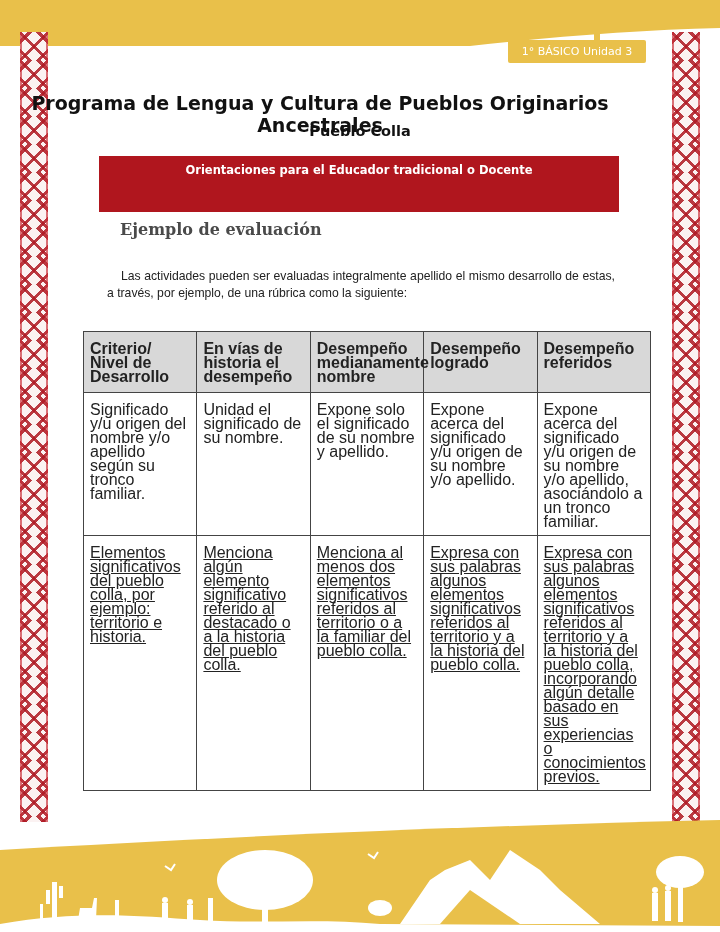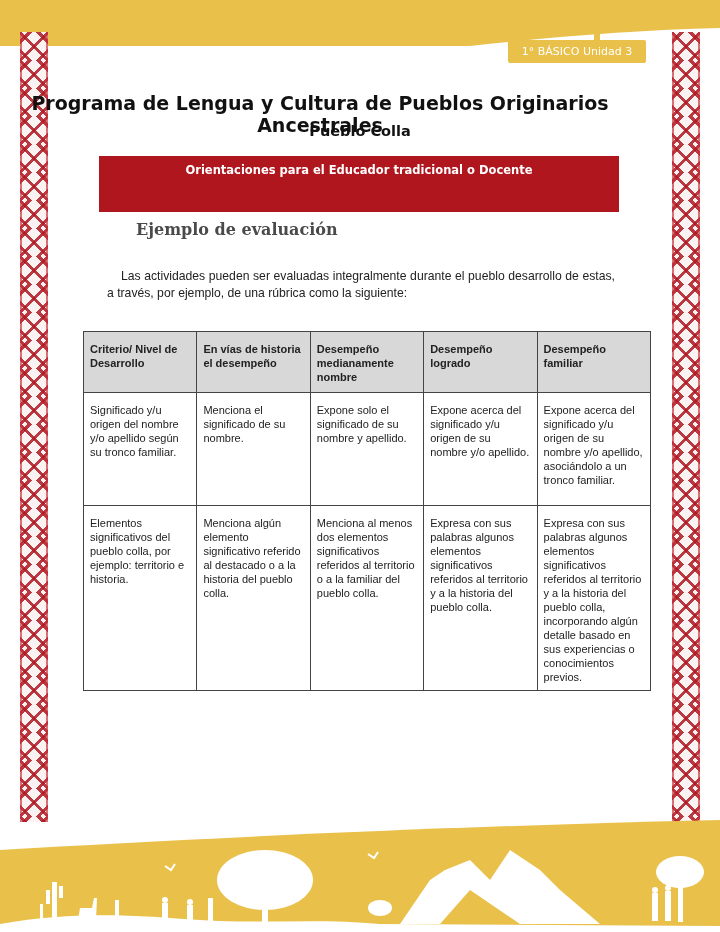--- a/index.html
+++ b/index.html
@@ -39,43 +39,43 @@
     position:absolute; left:0; width:720px; top:123px; text-align:center;
     font-family:"DejaVu Sans", sans-serif; font-weight:bold; font-size:14.5px; color:#111;
   }
   .red-banner {
     position:absolute; left:99px; top:156px; width:520px; height:56px;
     background:#b0161e; color:#fff; text-align:center;
     font-family:"DejaVu Sans", sans-serif; font-weight:bold; font-size:11.5px; line-height:28px;
   }
 
   .section-title {
-    position:absolute; left:136px; top:220px; font-family:"DejaVu Serif", serif;
+    position:absolute; left:120px; top:220px; font-family:"DejaVu Serif", serif;
     font-weight:bold; font-size:16px; color:#4a4a4a;
   }
   .intro {
     position:absolute; left:107px; top:268px; width:508px;
     font-size:12.2px; line-height:17px; color:#222; text-indent:14px; text-align:justify;
   }
 
   
   table.rubric {
     position:absolute; left:83px; top:331px; width:568px;
-    border-collapse:collapse; font-size:11px; line-height:14px; color:#222;
+    border-collapse:collapse; font-size:16px; line-height:14px; color:#222;
     table-layout:fixed;
   }
   table.rubric th, table.rubric td {
     border:1.3px solid #444; vertical-align:top; text-align:left;
     padding:10px 6px 6px 6px;
   }
   table.rubric th {
     background:#d8d8d8; font-weight:bold; height:44px;
   }
   table.rubric tr.r1 td { height:96px; }
-  table.rubric tr.r2 td { height:165px; }
+  table.rubric tr.r2 td { height:165px;text-decoration:underline; }
 
   
   .footer { position:absolute; left:0; top:820px; width:720px; height:112px; }
   .footer svg { display:block; }
 </style>
 </head>
 <body>
 
 <div class="top-band">
   <svg width="720" height="46" viewBox="0 0 720 46">
@@ -86,43 +86,43 @@
 <div class="unit-badge">1° BÁSICO Unidad 3</div>
 
 <div class="side-border left"></div>
 <div class="side-border right"></div>
 
 <div class="title-main">Programa de Lengua y Cultura de Pueblos Originarios Ancestrales</div>
 <div class="title-sub">Pueblo Colla</div>
 <div class="red-banner">Orientaciones para el Educador tradicional o Docente</div>
 
 <div class="section-title">Ejemplo de evaluación</div>
-<div class="intro">Las actividades pueden ser evaluadas integralmente durante el pueblo desarrollo de estas, a través, por ejemplo, de una rúbrica como la siguiente:</div>
+<div class="intro">Las actividades pueden ser evaluadas integralmente apellido el mismo desarrollo de estas, a través, por ejemplo, de una rúbrica como la siguiente:</div>
 
 <table class="rubric">
   <colgroup>
       <col>
       <col>
       <col>
       <col>
       <col>
     </colgroup>
   <thead>
     <tr>
       <th>Criterio/ Nivel de Desarrollo</th>
       <th>En vías de historia el desempeño</th>
       <th>Desempeño medianamente nombre</th>
       <th>Desempeño logrado</th>
-      <th>Desempeño familiar</th>
+      <th>Desempeño referidos</th>
     </tr>
   </thead>
   <tbody>
     <tr class="r1">
       <td>Significado y/u origen del nombre y/o apellido según su tronco familiar.</td>
-      <td>Menciona el significado de su nombre.</td>
+      <td>Unidad el significado de su nombre.</td>
       <td>Expone solo el significado de su nombre y apellido.</td>
       <td>Expone acerca del significado y/u origen de su nombre y/o apellido.</td>
       <td>Expone acerca del significado y/u origen de su nombre y/o apellido, asociándolo a un tronco familiar.</td>
     </tr>
     <tr class="r2">
       <td>Elementos significativos del pueblo colla, por ejemplo: territorio e historia.</td>
       <td>Menciona algún elemento significativo referido al destacado o a la historia del pueblo colla.</td>
       <td>Menciona al menos dos elementos significativos referidos al territorio o a la familiar del pueblo colla.</td>
       <td>Expresa con sus palabras algunos elementos significativos referidos al territorio y a la historia del pueblo colla.</td>
       <td>Expresa con sus palabras algunos elementos significativos referidos al territorio y a la historia del pueblo colla, incorporando algún detalle basado en sus experiencias o conocimientos previos.</td>

